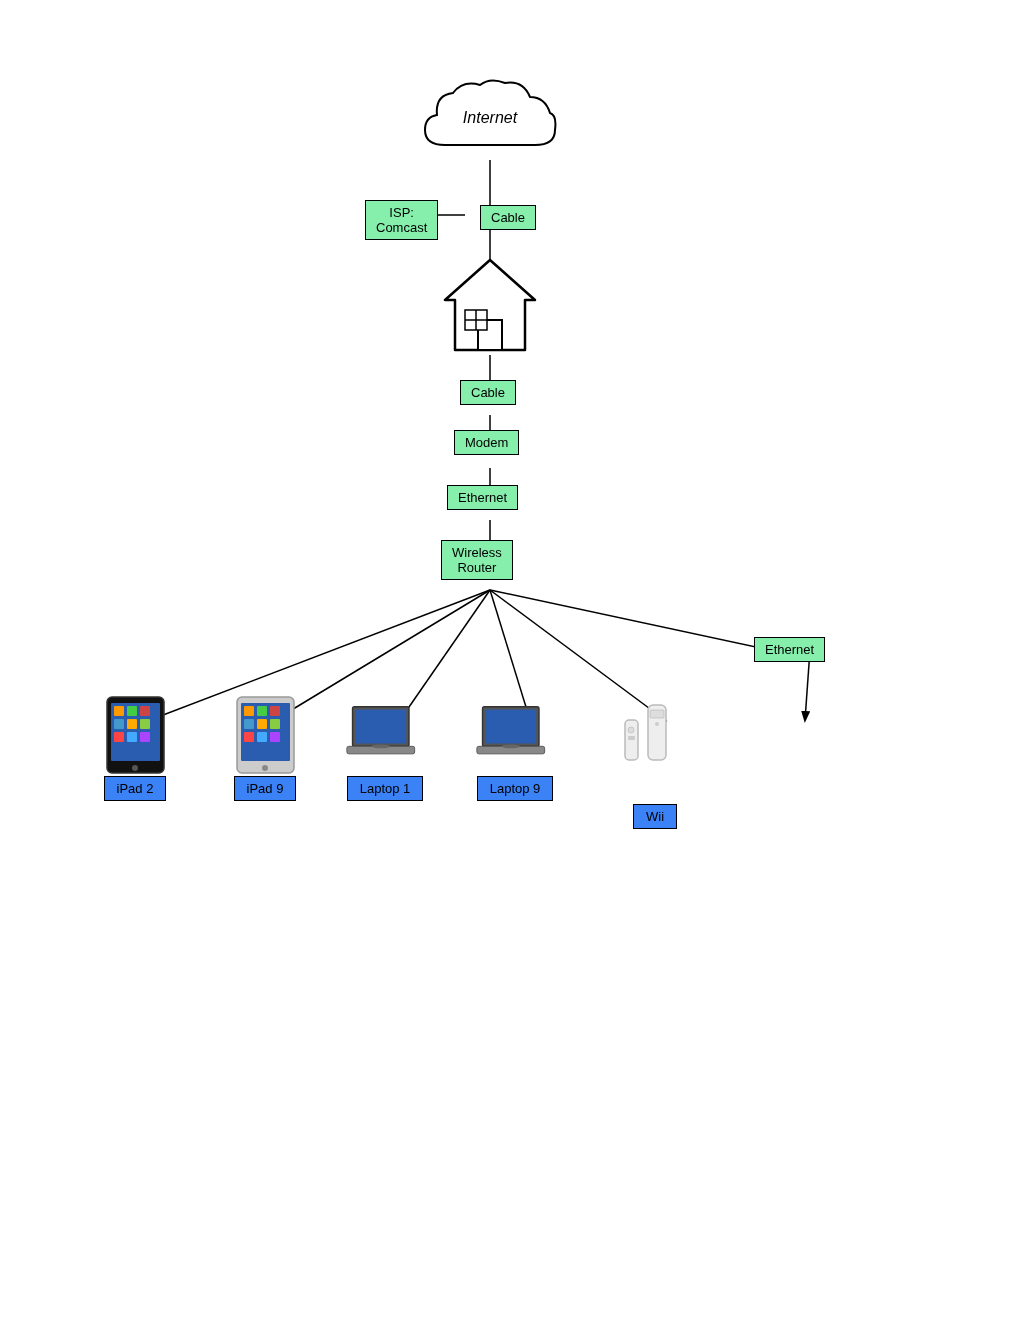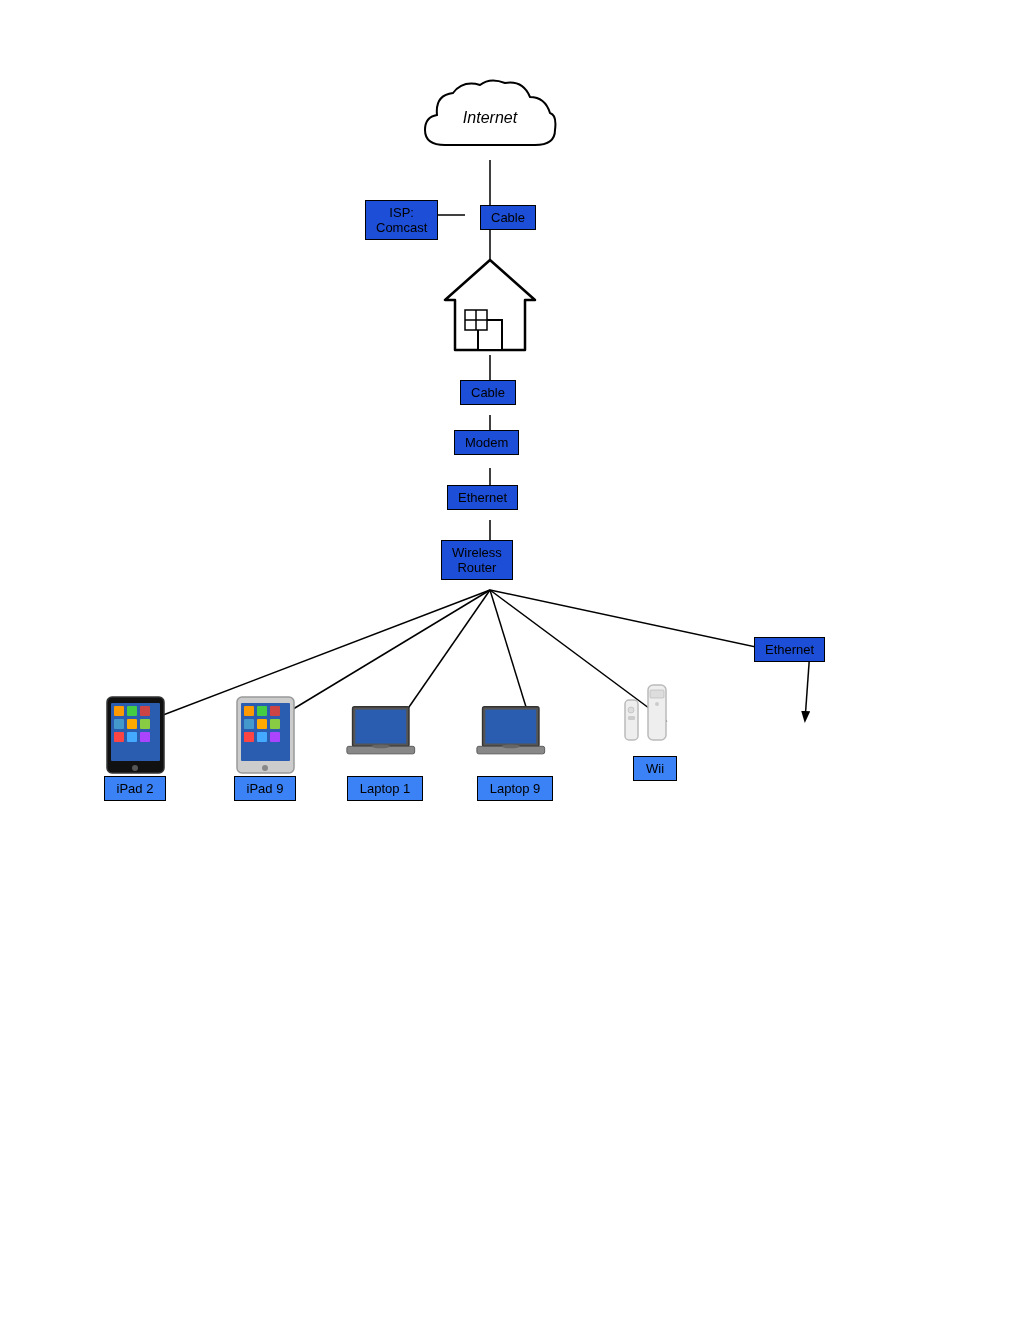--- a/index.html
+++ b/index.html
@@ -24,21 +24,21 @@
       pointer-events: none;
     }
     .node {
       position: absolute;
       display: flex;
       flex-direction: column;
       align-items: center;
     }
     .box-label {
       border: 1.5px solid #000;
-      background: #1d4ed8;
+      background: #86efac;
       padding: 4px 10px;
       font-size: 13px;
       text-align: center;
       white-space: pre-line;
     }
     .device-label {
       border: 1.5px solid #000;
       background: #3b82f6;
       padding: 4px 12px;
       font-size: 13px;
@@ -205,21 +205,21 @@
       <svg width="85" height="65" viewBox="0 0 85 65">
         <rect x="8" y="2" width="60" height="42" rx="2" fill="#555" stroke="#333" stroke-width="1.5"></rect>
         <rect x="11" y="5" width="54" height="36" fill="#2a5db0"></rect>
         <rect x="2" y="44" width="72" height="8" rx="2" fill="#888" stroke="#555" stroke-width="1"></rect>
         <ellipse cx="38" cy="44" rx="10" ry="2" fill="#666"></ellipse>
       </svg>
     </div>
     <div class="device-label">Laptop 9</div>
   </div>
 
-  <div class="node" style="left:615px; top:680px;">
+  <div class="node" style="left:615px; top:700px;gap:28px;">
     <div class="device-icon">
       <svg width="70" height="70" viewBox="0 0 70 70">
 
         <rect x="28" y="5" width="18" height="55" rx="5" fill="#eee" stroke="#bbb" stroke-width="1.5"></rect>
         <rect x="30" y="10" width="14" height="8" rx="1" fill="#ddd" stroke="#aaa" stroke-width="0.5"></rect>
         <circle cx="37" cy="24" r="2" fill="#ccc"></circle>
 
         <rect x="5" y="20" width="13" height="40" rx="4" fill="#eee" stroke="#bbb" stroke-width="1.5"></rect>
         <circle cx="11" cy="30" r="3" fill="#ddd" stroke="#aaa" stroke-width="0.5"></circle>
         <rect x="8" y="36" width="7" height="4" rx="1" fill="#ccc"></rect>

